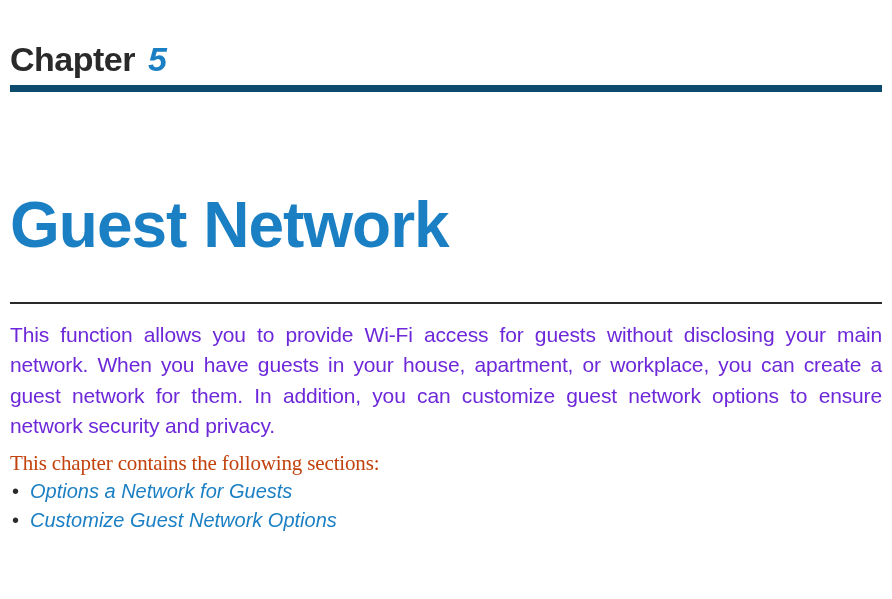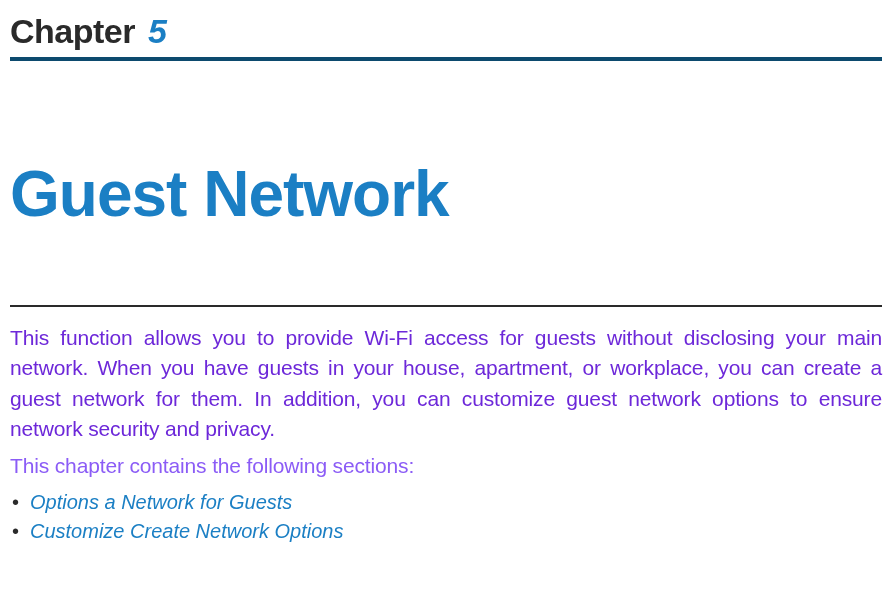--- a/index.html
+++ b/index.html
@@ -16,56 +16,57 @@
       padding: 0;
     }
     .page {
       padding: 12px 10px 0 10px;
     }
     .chapter-label {
       font-size: 34px;
       font-weight: 700;
       letter-spacing: -0.5px;
       color: #2a2a2a;
-      border-bottom: 4px solid #0c4a6e;
+      border-bottom: 7px solid #0c4a6e;
       padding-bottom: 6px;
+      margin-top: 28px;
     }
     .chapter-label .chapter-number {
       color: #1b7fc4;
       font-style: italic;
       font-weight: 700;
       padding-left: 4px;
     }
     .chapter-title {
       font-size: 64px;
       font-weight: 700;
       color: #1b7fc4;
       letter-spacing: -1px;
       margin-top: 96px;
-      margin-bottom: 74px;
+      margin-bottom: 40px;
     }
     .rule {
       border: 0;
       border-top: 2px solid #2a2a2a;
       margin: 0 0 16px 0;
     }
     .intro-para {
       font-size: 21px;
       line-height: 1.45;
       text-align: justify;
       color: #6d28d9;
       margin-bottom: 6px;
       letter-spacing: -0.15px;
     }
     .lead-in {
       font-size: 21px;
       line-height: 1.45;
-      color: #8b5cf6;
-      margin-bottom: 8px;
+      color: #c2410c;
       letter-spacing: -0.15px;
+      font-family: Liberation Serif, serif;
     }
     .links {
       list-style: none;
       padding-left: 2px;
     }
     .links li {
       font-size: 20px;
       line-height: 1.35;
       display: flex;
       align-items: baseline;
@@ -101,17 +102,17 @@
 
   <p class="lead-in">This chapter contains the following sections:</p>
 
   <ul class="links">
     <li>
       <span class="bullet">•</span>
       <a class="link-text">Options a Network for Guests</a>
     </li>
     <li>
       <span class="bullet">•</span>
-      <a class="link-text">Customize Create Network Options</a>
+      <a class="link-text">Customize Guest Network Options</a>
     </li>
   </ul>
 
 </div>
 
 </body></html>

